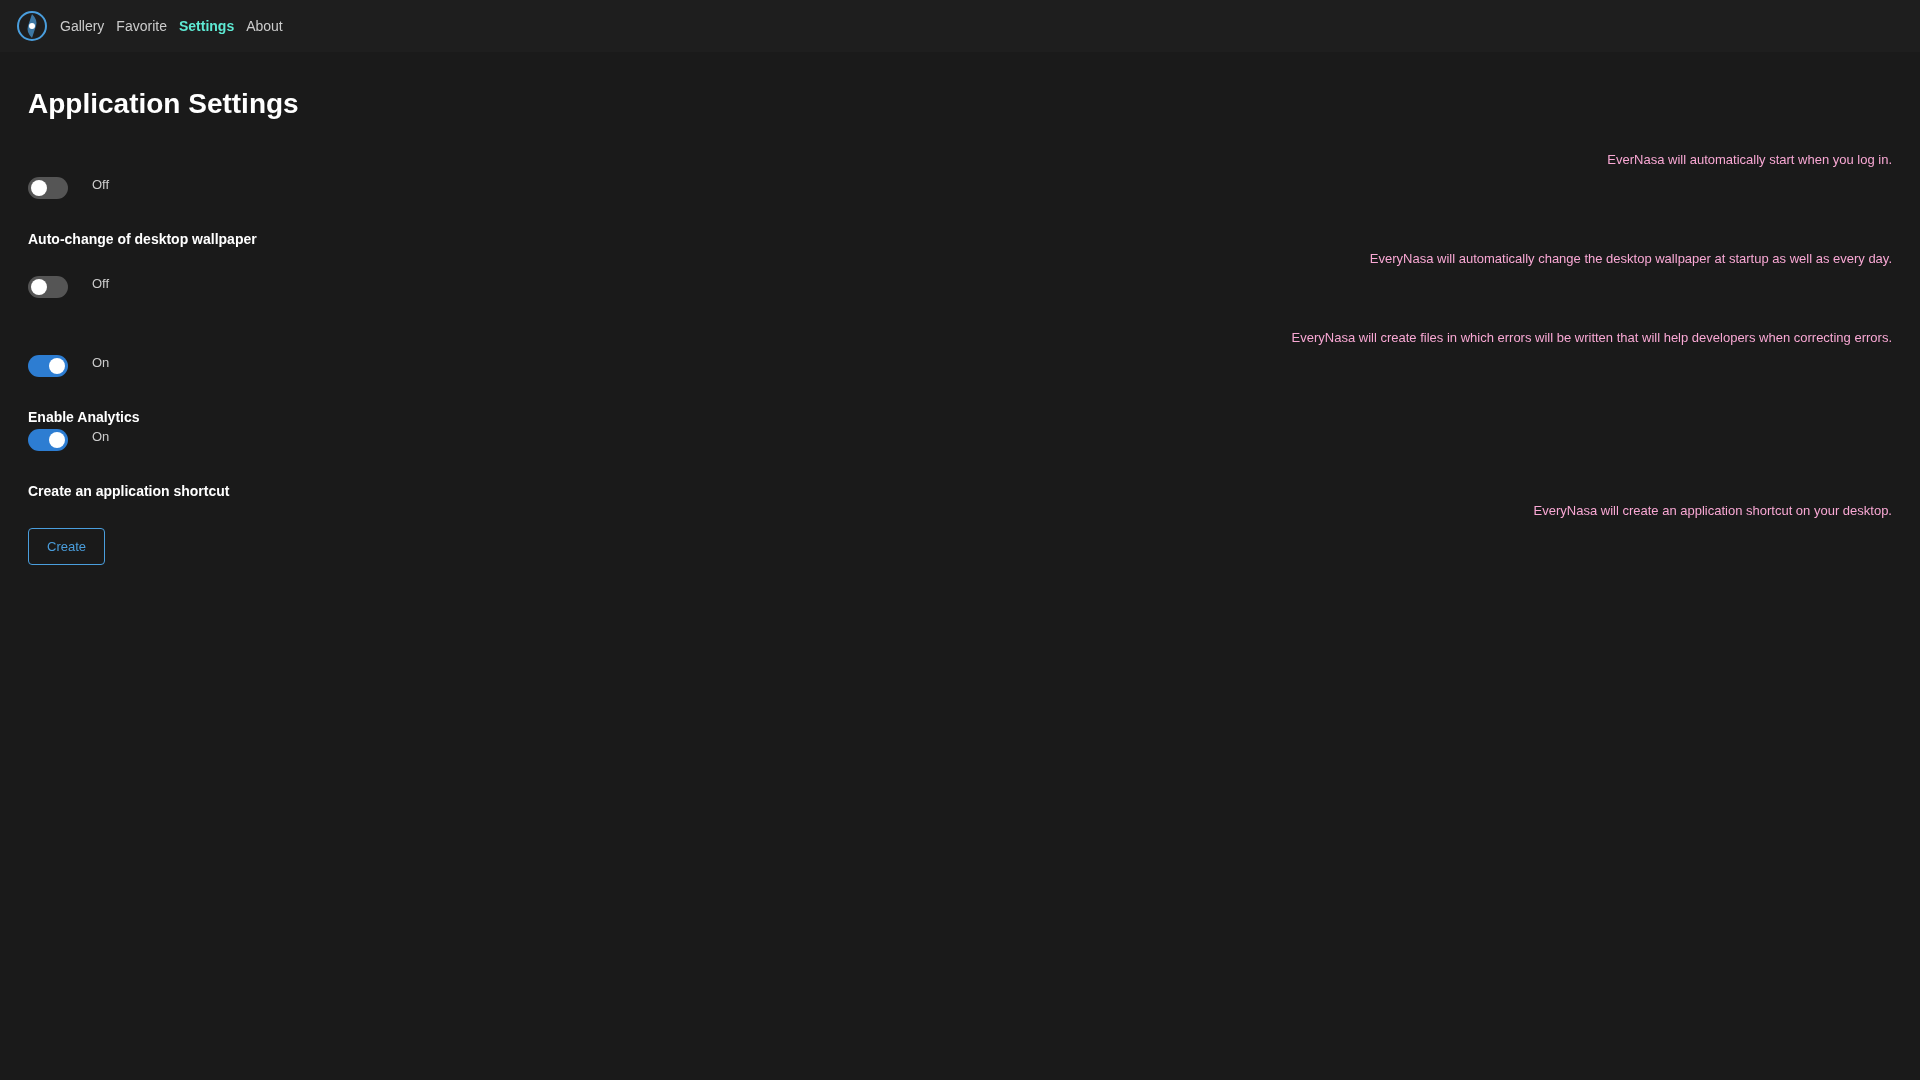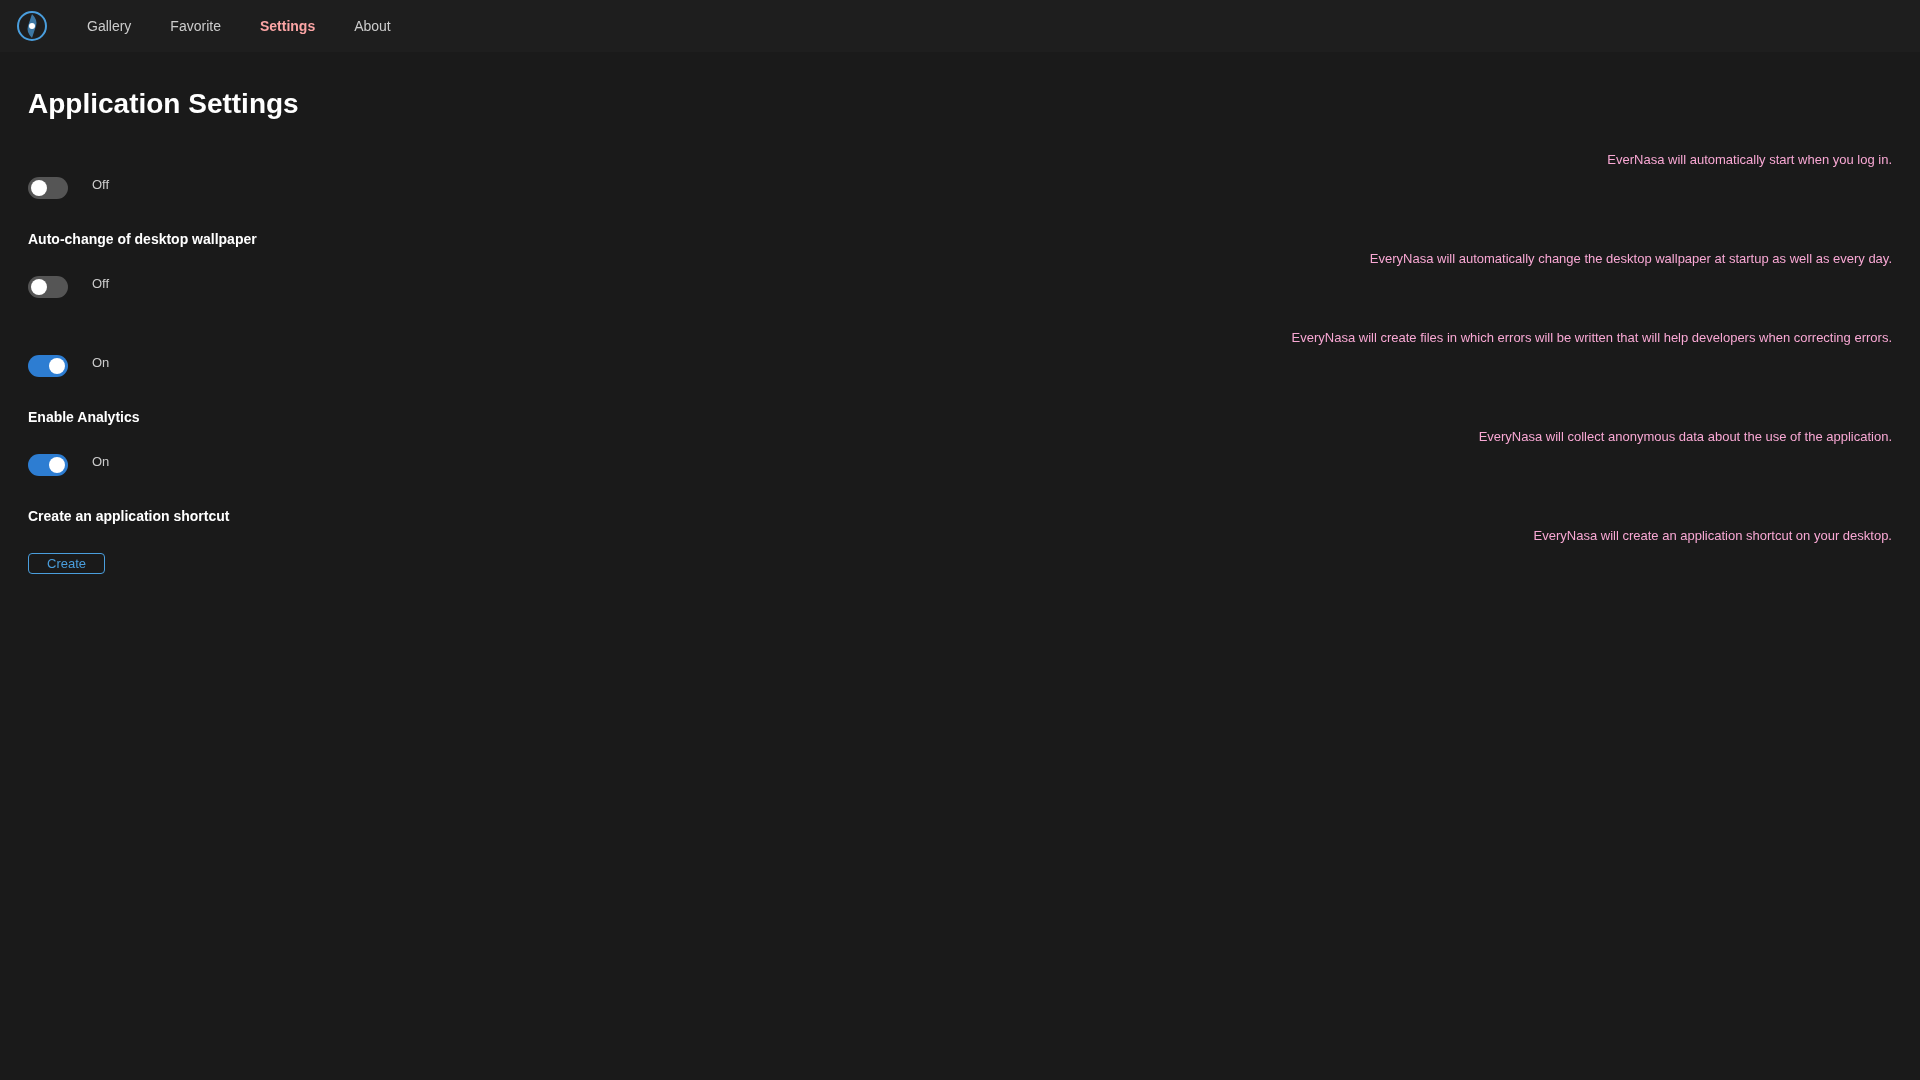--- a/index.html
+++ b/index.html
@@ -18,39 +18,39 @@
       overflow: hidden;
     }
 
     
     .navbar {
       display: flex;
       align-items: center;
       background-color: #1e1e1e;
       height: 52px;
       padding: 0 16px;
-      gap: 39px;
+      gap: 12px;
     }
 
     .navbar-logo {
       width: 32px;
       height: 32px;
       flex-shrink: 0;
     }
 
     .nav-link {
       color: #cccccc;
       text-decoration: none;
       font-size: 14px;
       cursor: pointer;
       padding: 4px 0;
     }
 
     .nav-link.active {
-      color: #fca5a5;
+      color: #5eead4;
       font-weight: 600;
     }
 
     
     .main-content {
       padding: 36px 28px;
     }
 
     .page-title {
       font-size: 28px;
@@ -138,21 +138,21 @@
 
     .toggle-slider.on::before {
       left: 21px;
     }
 
     
     .create-button {
       background-color: transparent;
       color: #4a9edd;
       border: 1px solid #4a9edd;
-      padding: 2px 18px;
+      padding: 10px 18px;
       border-radius: 4px;
       font-size: 13px;
       cursor: pointer;
       transition: background-color 0.15s;
     }
 
     
     .setting-section + .setting-section {
       padding-top: 4px;
       margin-top: 16px;
@@ -208,21 +208,20 @@
       <label class="toggle">
         <input type="checkbox" checked="" style="">
         <span class="toggle-slider on"></span>
       </label>
       <span class="toggle-label">On</span>
     </div>
   </div>
 
   <div class="setting-section">
     <div class="setting-title">Enable Analytics</div>
-    <div class="setting-description">EveryNasa will collect anonymous data about the use of the application.</div>
     <div class="toggle-row">
       <label class="toggle">
         <input type="checkbox" checked="" style="">
         <span class="toggle-slider on"></span>
       </label>
       <span class="toggle-label">On</span>
     </div>
   </div>
 
   <div class="setting-section">

